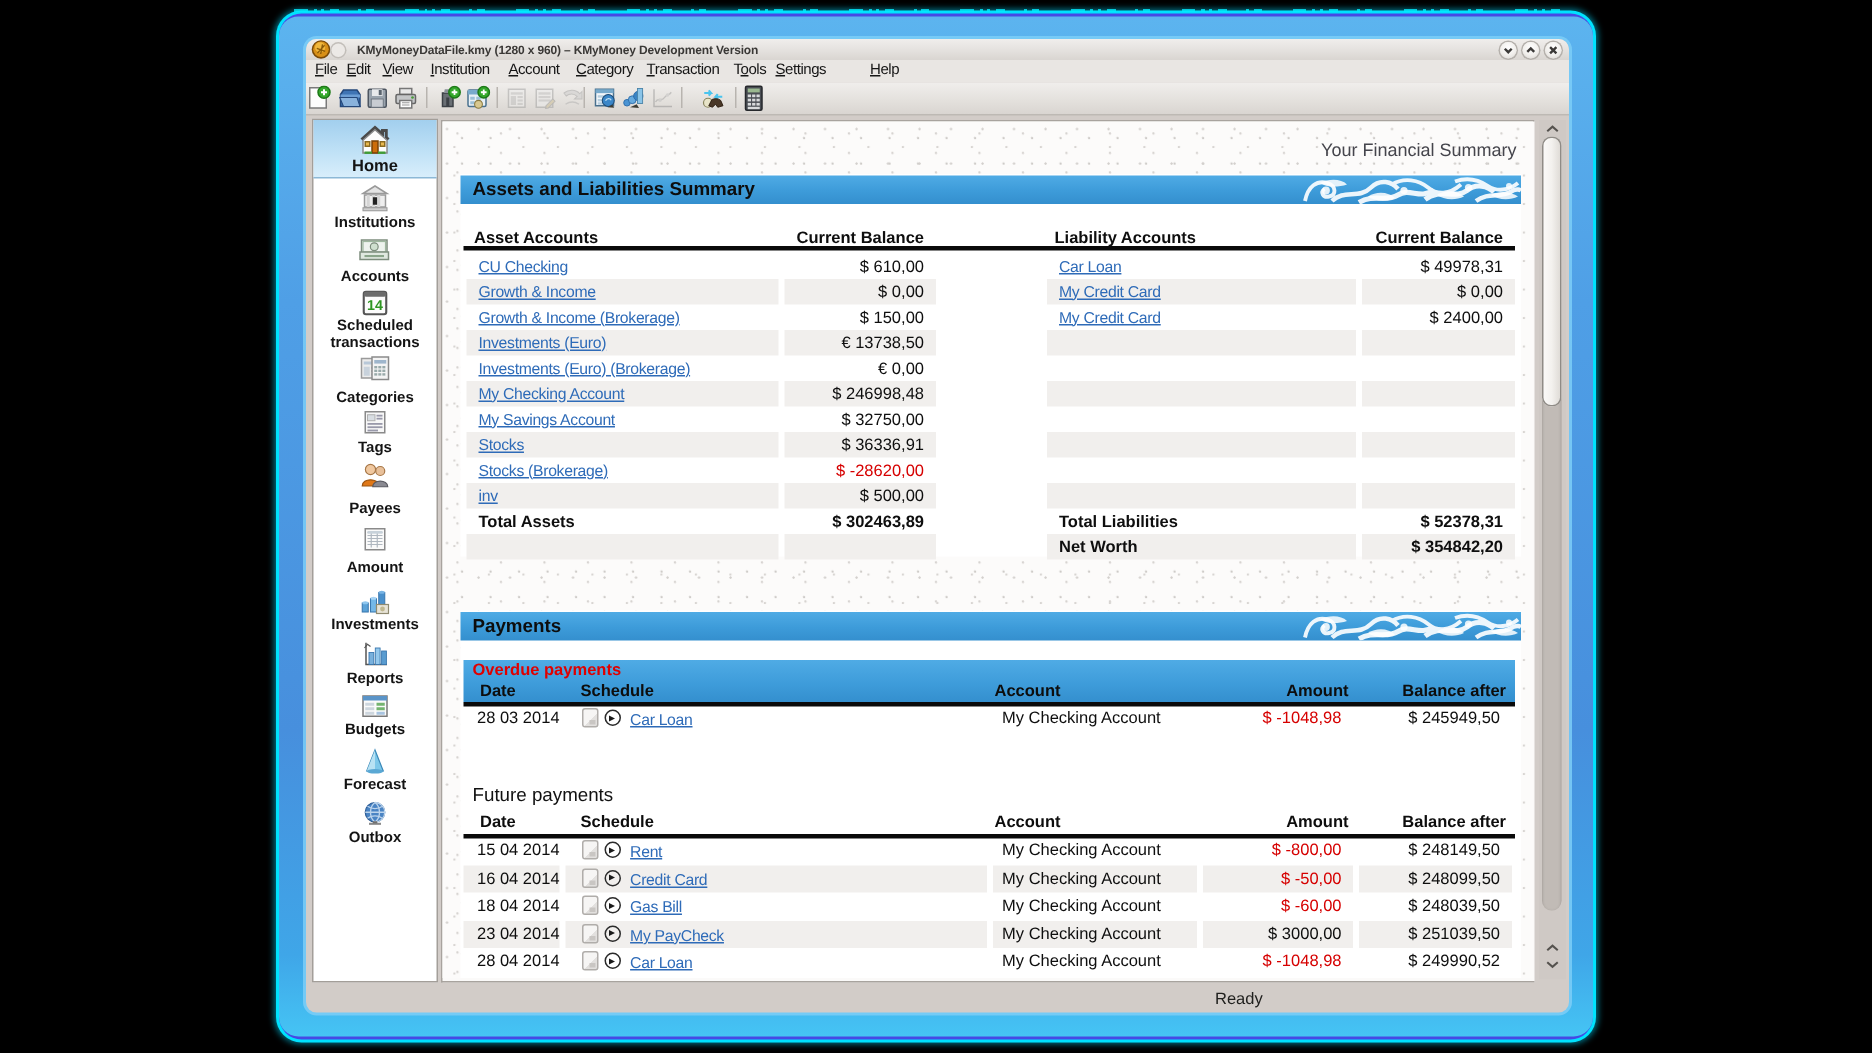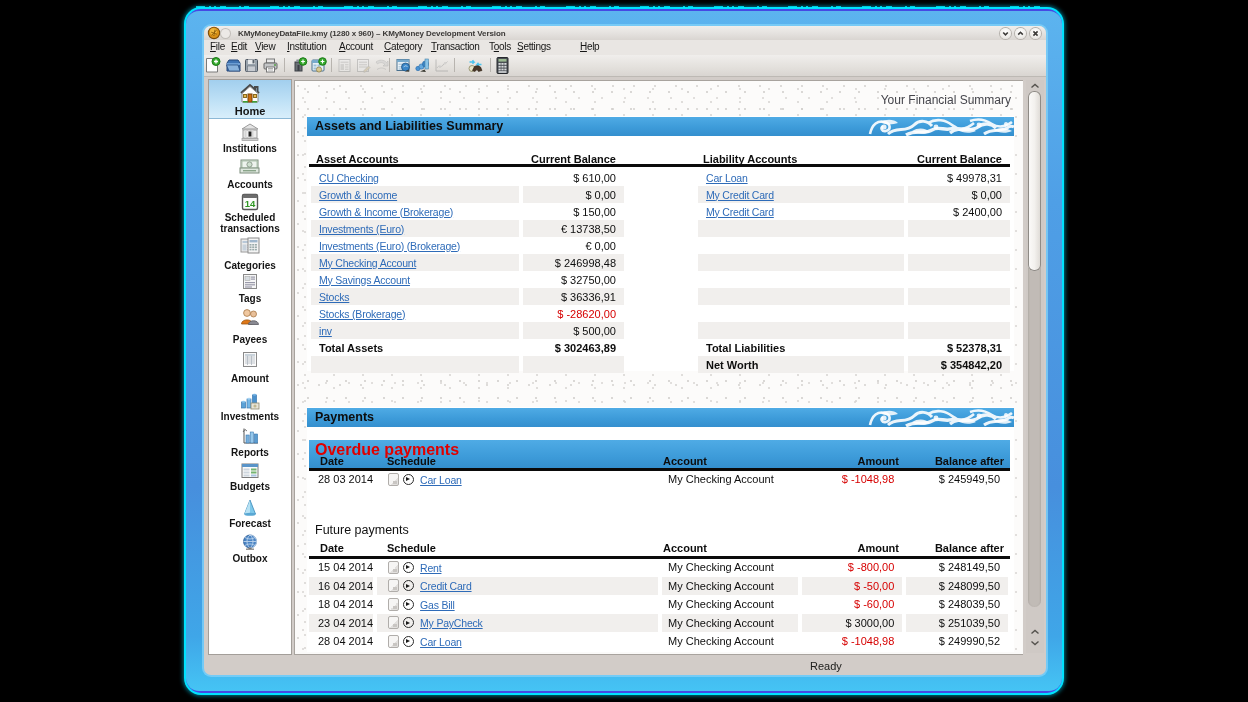--- a/index.html
+++ b/index.html
@@ -538,21 +538,21 @@
               <path d="M92 13 C98 9 106 10 110 14 C104 17 96 16 92 13"></path>
               <path d="M128 13 C134 10 142 11 146 14 C140 17 132 16 128 13"></path>
               <circle cx="18" cy="10" r="2.6"></circle>
                   <circle cx="70" cy="10" r="2.4"></circle>
               <circle cx="113" cy="8" r="2.4"></circle>
                   <circle cx="140" cy="7" r="2"></circle>
             </g>
           </svg>
         </div>
         <div class="abs" id="bluehdr">
-          <b class="abs" style="left:6px;top:1px;font-size:16px;color:#df0000">Overdue payments</b>
+          <b class="abs" style="left:6px;top:1px;font-size:11px;color:#df0000">Overdue payments</b>
           <b class="abs phl" style="left:11px">Date</b>
           <b class="abs phl" style="left:78px">Schedule</b>
           <b class="abs phl" style="left:354px">Account</b>
           <b class="abs phl" style="right:111px">Amount</b>
           <b class="abs phl" style="right:6px">Balance after</b>
         </div>
         <div class="abs" style="left:2px;top:61px;width:701px;height:3px;background:#0a0a0a"></div>
         <table class="ptab" style="position:absolute;left:-2px;top:63px">
               <colgroup>
                 <col style="width:62px">

